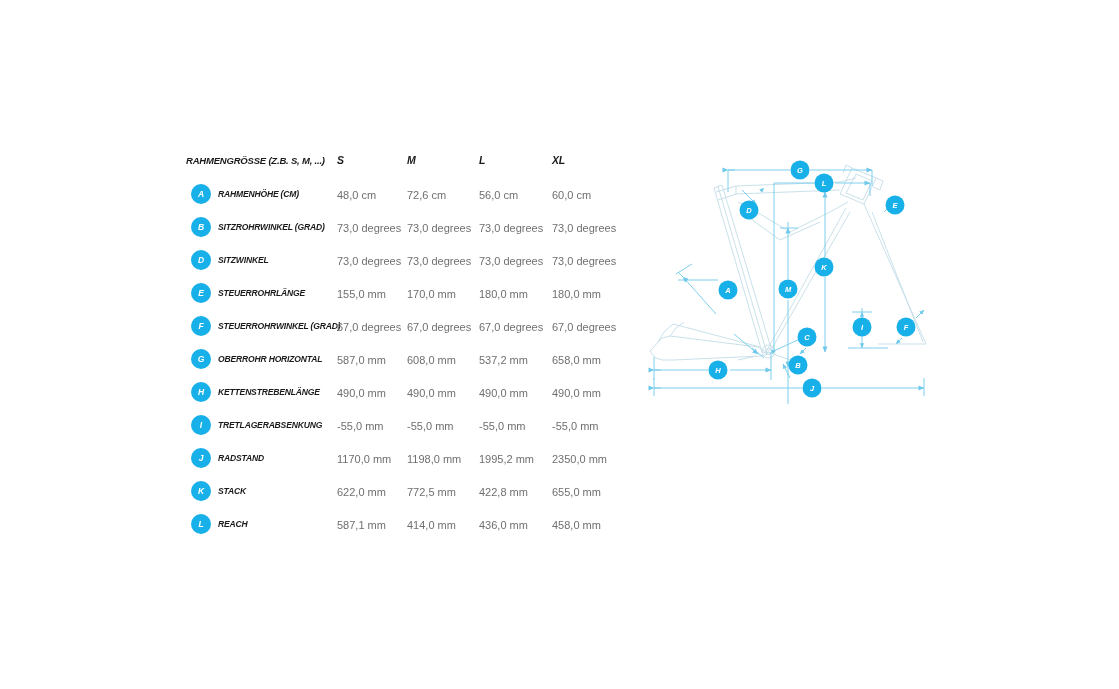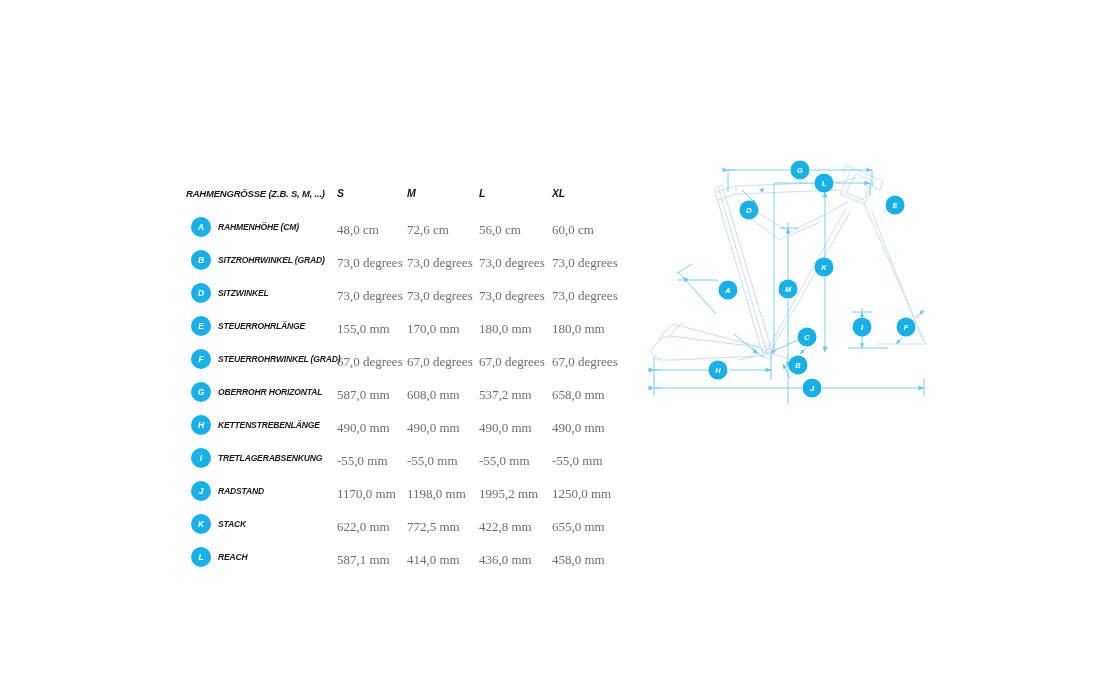--- a/index.html
+++ b/index.html
@@ -20,21 +20,20 @@
   #geo-table {
     position: absolute;
     left: 186px;
     top: 150px;
     width: 420px;
   }
 
   .geo-head-row {
     position: relative;
     height: 34px;
-    margin-top: 33px;
   }
   .geo-row {
     position: relative;
     height: 33px;
   }
 
   .col-label {
     position: absolute;
     left: 0;
     top: 0;
@@ -83,22 +82,22 @@
     font-weight: 700;
     font-style: italic;
     letter-spacing: -0.2px;
     color: #1a1a1a;
     transform: scaleX(0.9);
     transform-origin: left center;
     white-space: nowrap;
   }
 
   .cell-val {
-    font-family: Liberation Serif, serif;
-    font-size: 13px;
+    font-family: Liberation Sans, sans-serif;
+    font-size: 11px;
     color: #6f6f6f;
     white-space: nowrap;
     padding-top: 5px;
   }
 
   
   #geo-diagram {
     position: absolute;
     left: 640px;
     top: 152px;
@@ -219,21 +218,21 @@
   </div>
 
   <div class="geo-row">
     <div class="col-label">
       <span class="badge">J</span>
       <span class="row-name">RADSTAND</span>
     </div>
     <div class="col-s cell-val">1170,0 mm</div>
     <div class="col-m cell-val">1198,0 mm</div>
     <div class="col-l cell-val">1995,2 mm</div>
-    <div class="col-xl cell-val">1250,0 mm</div>
+    <div class="col-xl cell-val">2350,0 mm</div>
   </div>
 
   <div class="geo-row">
     <div class="col-label">
       <span class="badge">K</span>
       <span class="row-name">STACK</span>
     </div>
     <div class="col-s cell-val">622,0 mm</div>
     <div class="col-m cell-val">772,5 mm</div>
     <div class="col-l cell-val">422,8 mm</div>

